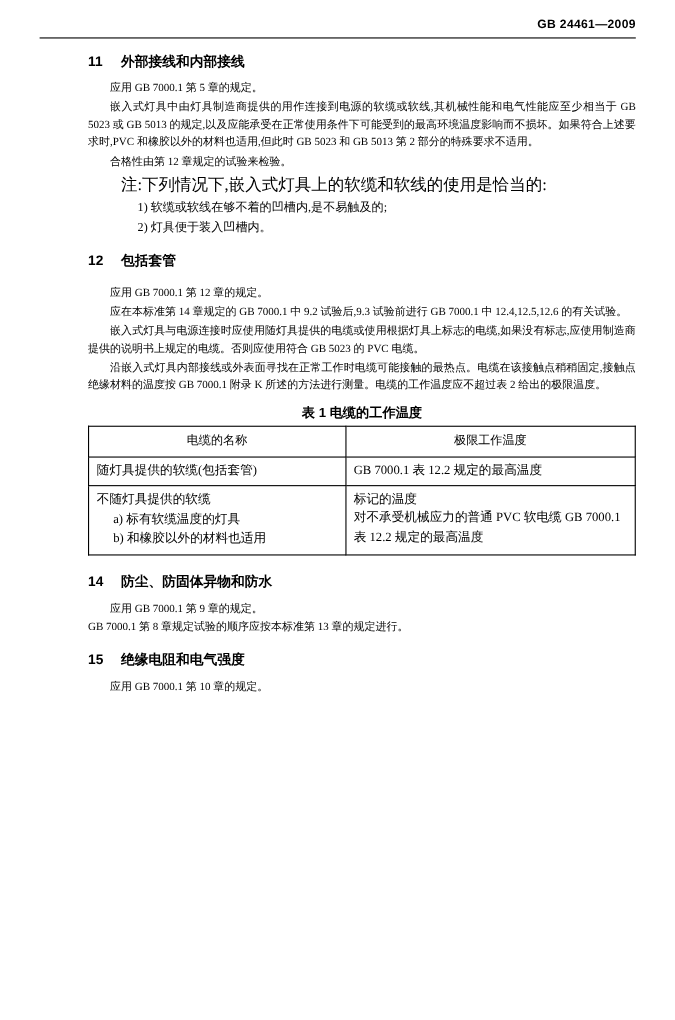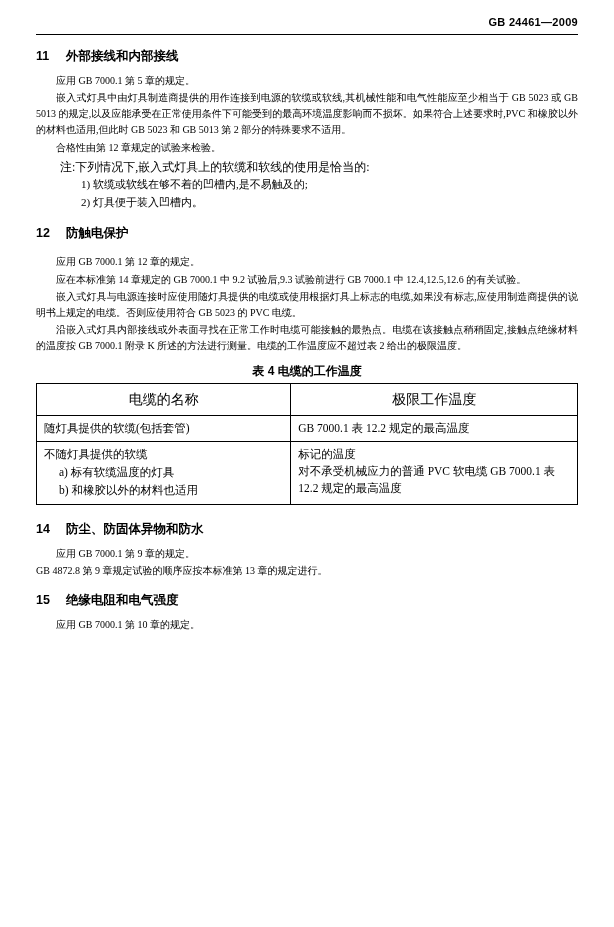--- a/index.html
+++ b/index.html
@@ -53,33 +53,34 @@
     line-height: 1.35;
     display: flex;
     gap: 12px;
   }
   h2.sec .num {
     width: 18px;
     flex: none;
   }
   .sec-block {
     margin-bottom: 13px;
+    margin-left: 44px;
   }
   p.body {
     font-size: 10px;
     line-height: 1.62;
     margin: 0 0 1px 0;
     text-align: justify;
     text-indent: 2em;
   }
   p.body.noind {
     text-indent: 0;
   }
   .note {
-    font-size: 12px;
+    font-size: 15px;
     line-height: 1.55;
     margin: 2px 0 0 0;
     text-indent: 2em;
   }
   .note-list {
     margin: 0;
     padding: 0;
     list-style: none;
     font-size: 11px;
     line-height: 1.6;
@@ -104,21 +105,21 @@
   table.t2 th, table.t2 td {
     border: 1px solid #000;
     padding: 4px 7px;
     vertical-align: top;
     text-align: left;
   }
   table.t2 th {
     text-align: center;
     font-weight: normal;
     font-family: "Liberation Sans", sans-serif;
-    font-size: 14px;
+    font-size: 11px;
     padding: 5px 7px;
   }
   table.t2 td.col1 { width: 47%; }
   .sub-list {
     margin: 1px 0 0 0;
     padding: 0;
     list-style: none;
   }
   .sub-list li {
     padding-left: 2.6em;
@@ -154,32 +155,32 @@
         <ul class="note-list">
           <li>1)  软缆或软线在够不着的凹槽内,是不易触及的;</li>
           <li>2)  灯具便于装入凹槽内。</li>
         </ul>
       </div>
     </div>
 
     <div class="sec-block">
       <h2 class="sec">
         <span class="num">12</span>
-        <span>防触电保护</span>
+        <span>包括套管</span>
       </h2>
     </div>
 
     <div class="sec-block">
       <div class="sec-body">
         <p class="body">应用 GB 7000.1 第 12 章的规定。</p>
         <p class="body">应在本标准第 14 章规定的 GB 7000.1 中 9.2 试验后,9.3 试验前进行 GB 7000.1 中 12.4,12.5,12.6 的有关试验。</p>
         <p class="body">嵌入式灯具与电源连接时应使用随灯具提供的电缆或使用根据灯具上标志的电缆,如果没有标志,应使用制造商提供的说明书上规定的电缆。否则应使用符合 GB 5023 的 PVC 电缆。</p>
         <p class="body">沿嵌入式灯具内部接线或外表面寻找在正常工作时电缆可能接触的最热点。电缆在该接触点稍稍固定,接触点绝缘材料的温度按 GB 7000.1 附录 K 所述的方法进行测量。电缆的工作温度应不超过表 2 给出的极限温度。</p>
 
-        <div class="tbl-caption">表 4  电缆的工作温度</div>
+        <div class="tbl-caption">表 1  电缆的工作温度</div>
         <table class="t2">
           <thead>
             <tr>
               <th class="col1">电缆的名称</th>
               <th>极限工作温度</th>
             </tr>
           </thead>
           <tbody>
             <tr>
               <td class="col1">随灯具提供的软缆(包括套管)</td>
@@ -203,21 +204,21 @@
       </div>
     </div>
 
     <div class="sec-block" style="margin-top:16px;">
       <h2 class="sec">
         <span class="num">14</span>
         <span>防尘、防固体异物和防水</span>
       </h2>
       <div class="sec-body">
         <p class="body">应用 GB 7000.1 第 9 章的规定。</p>
-        <p class="body noind">GB 4872.8 第 9 章规定试验的顺序应按本标准第 13 章的规定进行。</p>
+        <p class="body noind">GB 7000.1 第 8 章规定试验的顺序应按本标准第 13 章的规定进行。</p>
       </div>
     </div>
 
     <div class="sec-block">
       <h2 class="sec">
         <span class="num">15</span>
         <span>绝缘电阻和电气强度</span>
       </h2>
       <div class="sec-body">
         <p class="body">应用 GB 7000.1 第 10 章的规定。</p>

